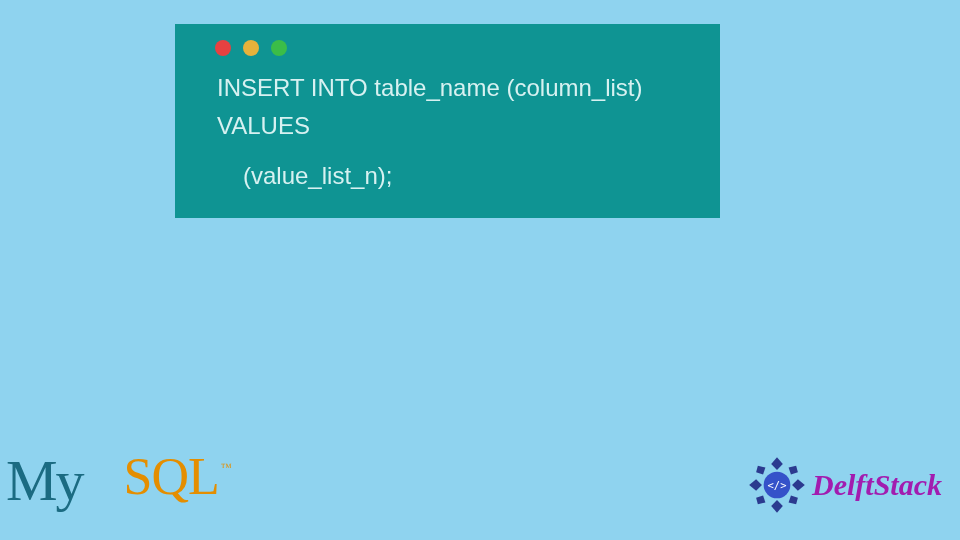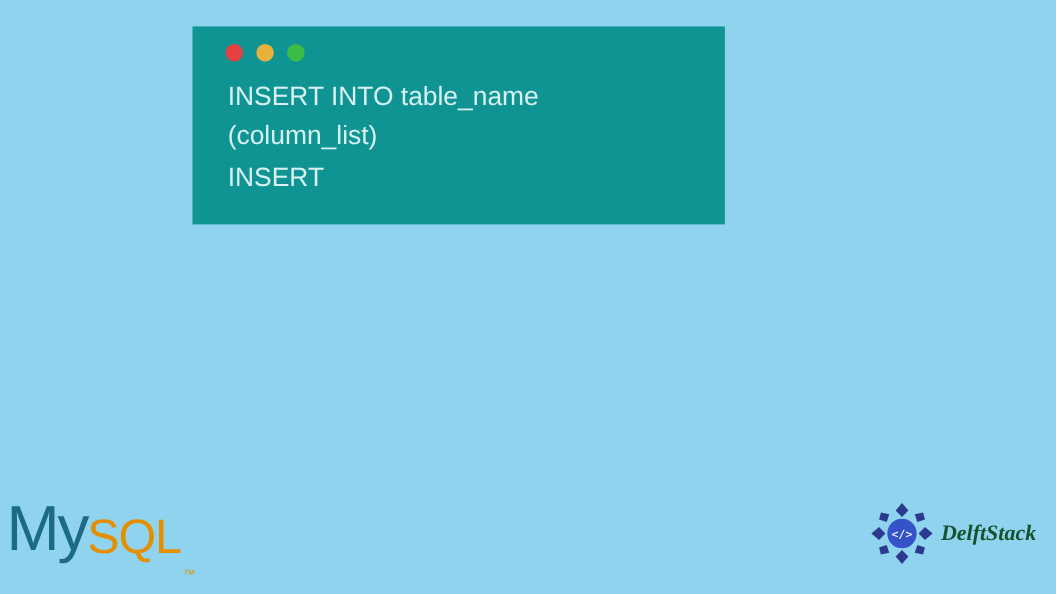--- a/index.html
+++ b/index.html
@@ -6,23 +6,24 @@
   html, body { width: 960px; height: 540px; overflow: hidden; }
   body {
     background: #8fd3ef;
     font-family: Arial, Helvetica, sans-serif;
     position: relative;
   }
   .code-window {
     position: absolute;
     left: 175px;
     top: 24px;
-    width: 484px;
+    width: 545px;
     background: #0f9493;
     padding-bottom: 18px;
+    padding-left: 10px;
   }
   .traffic-lights {
     display: flex;
     gap: 12px;
     padding: 16px 20px 10px 30px;
   }
   .dot {
     width: 16px; height: 16px; border-radius: 50%;
   }
   .dot.red { background: #e64141; }
@@ -35,64 +36,65 @@
     padding: 4px 30px 4px 32px;
     font-family: Arial, Helvetica, sans-serif;
   }
   .code .indent { padding-left: 26px; display: block; }
   .code .line { display: block; margin-bottom: 2px; }
 
   .mysql-logo {
     position: absolute;
     left: 6px;
     bottom: 26px;
-    font-family: Liberation Sans, sans-serif;
+    font-family: Liberation Serif, serif;
     font-weight: 500;
     font-size: 58px;
     letter-spacing: -2px;
     display: flex;
-    align-items: flex-end;
+    align-items: flex-start;
   }
   .mysql-logo .my { color: #1b6b82; }
-  .mysql-logo .sql { color: #e48e00; font-size: 44px; font-weight: 400; letter-spacing: -1px; }
+  .mysql-logo .sql { color: #e48e00; font-size: 52px; font-weight: 400; letter-spacing: -1px; margin-left: 41px; }
   .mysql-logo .tm { color: #e48e00; font-size: 11px; vertical-align: top; position: relative; top: 14px; left: 2px; letter-spacing: 0; }
 
   .delft {
     position: absolute;
     right: 18px;
     bottom: 26px;
     display: flex;
     align-items: center;
     gap: 6px;
   }
   .delft-text {
-    color: #14532d;
+    color: #a21caf;
     font-style: italic;
     font-weight: 600;
-    font-size: 20px;
+    font-size: 30px;
     font-family: Georgia, 'Times New Roman', serif;
   }
   .delft-badge {
     width: 58px; height: 58px; position: relative;
     display: flex; align-items: center; justify-content: center;
   }
   .delft-badge svg { width: 58px; height: 58px; }
 </style>
 </head>
 <body>
 
 <div class="code-window">
   <div class="traffic-lights">
     <div class="dot red"></div>
     <div class="dot yellow"></div>
     <div class="dot green"></div>
   </div>
   <div class="code">
     <span class="line">INSERT INTO table_name (column_list)</span>
-    <span class="line">INSERT</span>
+    <span class="line">VALUES</span>
+    <span class="line indent" style="margin-top:14px">(value_list_n);</span>
   </div>
 </div>
 
 <div class="mysql-logo">
   <span class="my">My</span>
     <span class="sql">SQL</span>
     <span class="tm">™</span>
 </div>
 
 <div class="delft">

